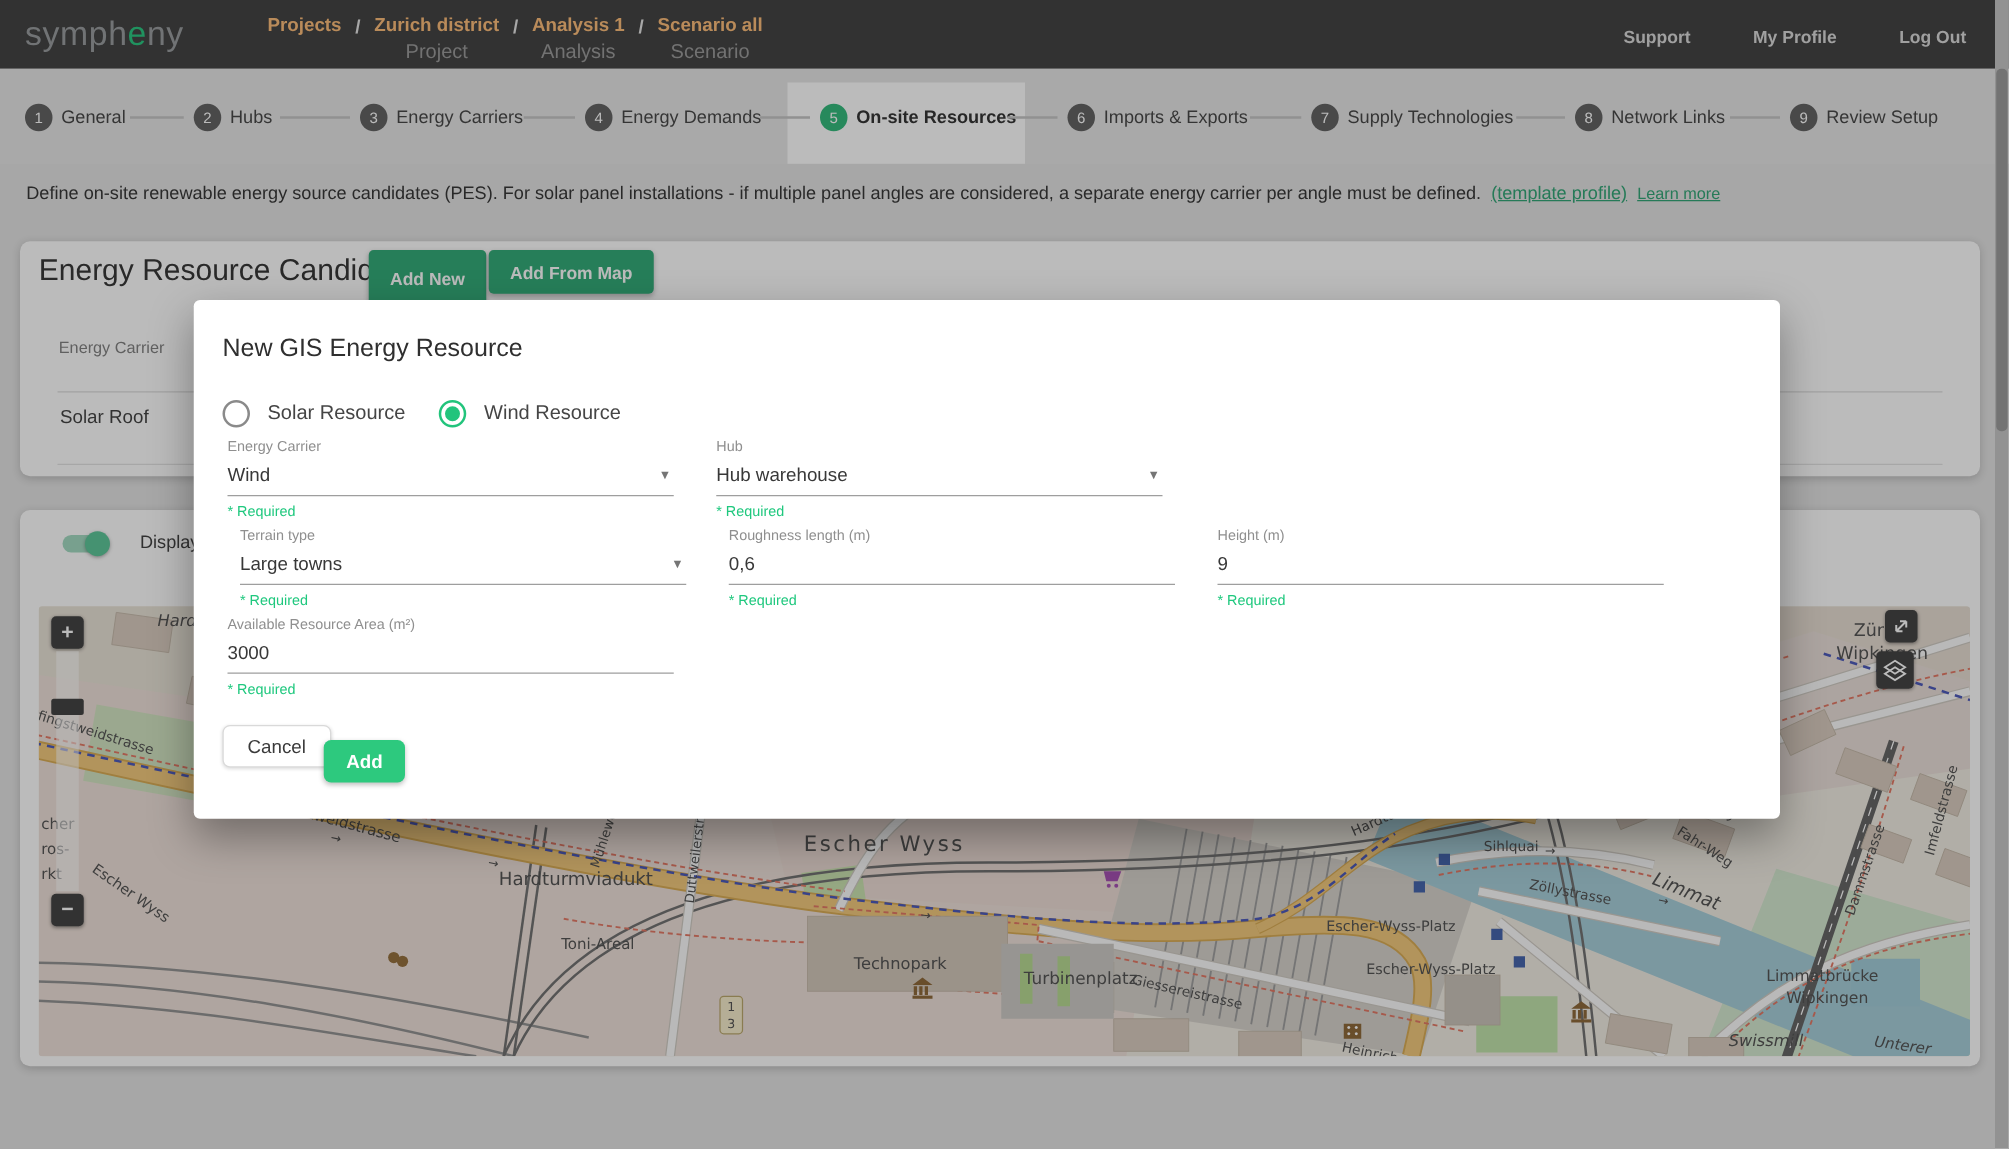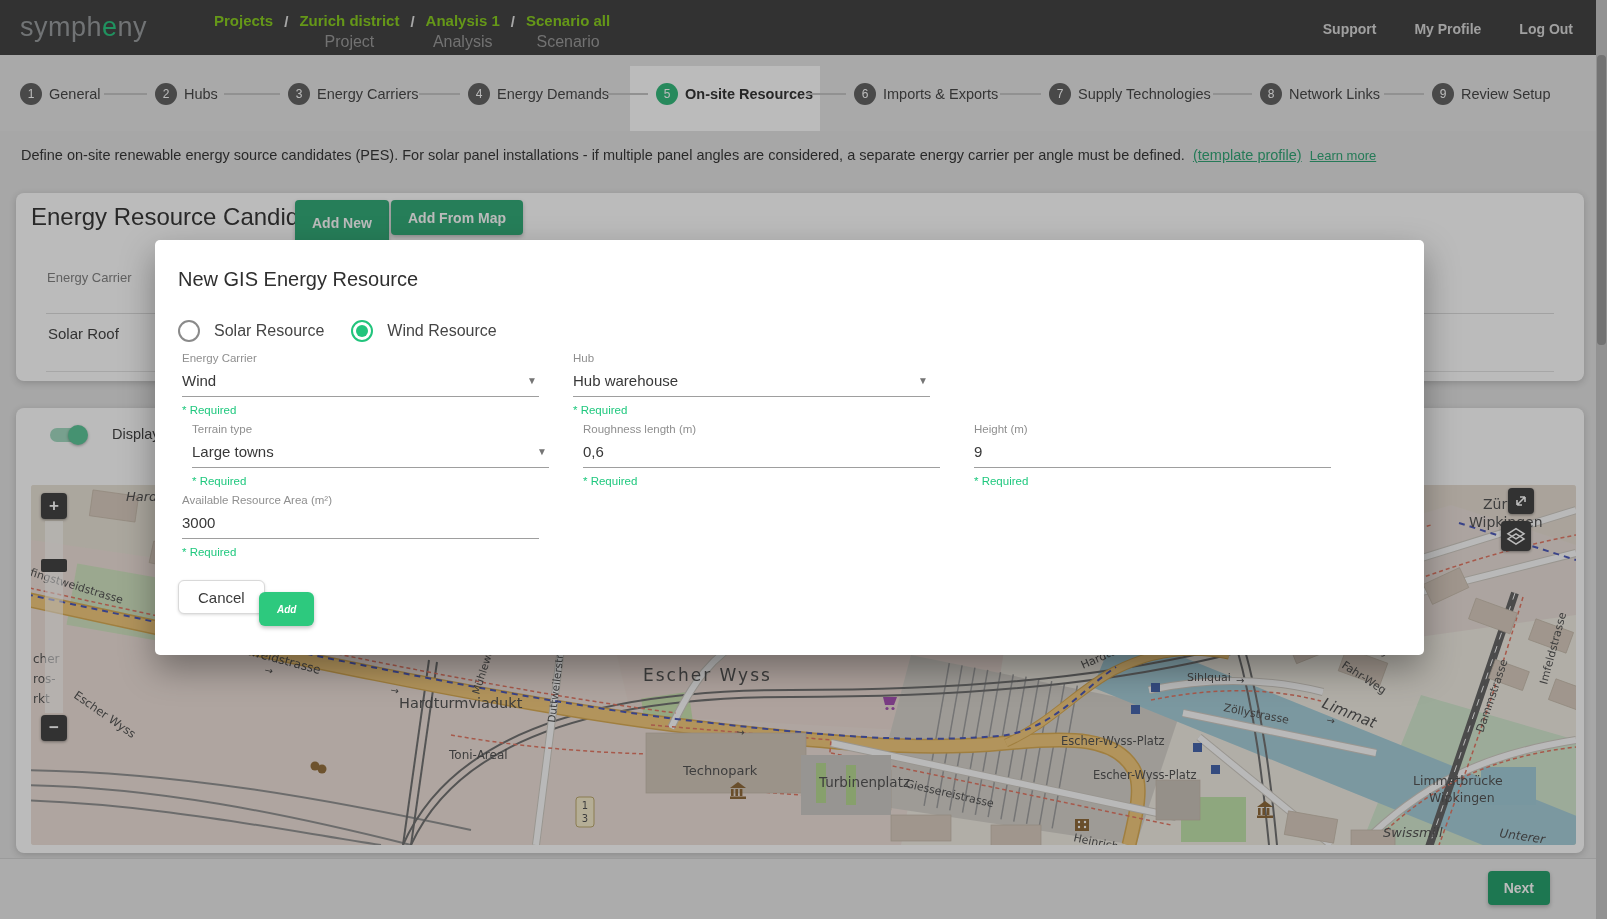--- a/index.html
+++ b/index.html
@@ -5,24 +5,24 @@
   html,body{margin:0;padding:0;background:#888;}
   .screen{position:relative;width:1607px;height:919px;background:#e2e2e2;overflow:hidden;
           font-family:"Liberation Sans",sans-serif;color:#333;}
   
   .header{position:absolute;left:0;top:0;width:100%;height:55px;background:#3b3b3b;
           display:flex;align-items:center;}
   .logo{font-size:27px;font-weight:normal;color:#95999b;letter-spacing:.5px;margin-left:20px;width:180px;}
   .logo .accent{color:#22c47c;}
   .crumbs{display:flex;align-items:flex-start;gap:11px;margin-left:14px;}
   .crumb{display:flex;flex-direction:column;align-items:center;}
-  .crumb .main{font-size:15px;font-weight:bold;color:#84cc16;line-height:16px;margin-top:9px;}
+  .crumb .main{font-size:15px;font-weight:bold;color:#fdba74;line-height:16px;margin-top:9px;}
   .crumb .sub{font-size:16px;color:#979797;margin-top:4px;}
   .crumb-sep{font-size:15px;font-weight:bold;color:#e4e4e4;margin-top:9px;}
-  .header-links{margin-left:auto;margin-right:34px;display:flex;gap:38px;text-align:center;}
+  .header-links{margin-left:auto;margin-right:34px;display:flex;gap:50px;text-align:center;}
   .header-links div{font-size:14px;font-weight:bold;color:#d9d9d9;cursor:pointer;margin-top:2px;}
   
   .stepper{position:absolute;left:0;top:55px;width:100%;height:76px;background:#e6e6e6;}
   .active-tab-bg{position:absolute;left:630px;top:11px;width:190px;height:65px;background:#ffffff;}
   .step{position:absolute;top:28px;display:flex;align-items:center;gap:7px;cursor:pointer;}
   .step-circle{width:22px;height:22px;border-radius:50%;background:#5c5c5c;color:#fff;font-size:12px;
                display:flex;align-items:center;justify-content:center;flex:none;}
   .step.active .step-circle{background:#2cb878;}
   .step-label{font-size:14.5px;color:#3f3f3f;white-space:nowrap;}
   .step.active .step-label{font-weight:bold;color:#2b2b2b;}
@@ -82,21 +82,21 @@
   .field{position:absolute;width:357px;}
   .f-label{font-size:11.5px;color:#8f8f8f;}
   .f-control{display:flex;justify-content:space-between;align-items:center;border-bottom:1px solid #9e9e9e;
              padding:5px 2px 7px 0;margin-top:3px;font-size:15px;color:#383838;cursor:pointer;}
   .caret{color:#757575;font-size:10px;}
   .f-req{color:#1fc87e;font-size:11.5px;margin-top:7px;}
   .row1{top:112px;} .row2{top:183px;margin-left:10px;} .row3{top:254px;}
   .col1{left:27px;} .col2{left:418px;} .col3{left:809px;}
   .btn-cancel{position:absolute;left:23px;top:340px;height:34px;padding:0 19px;background:#fff;color:#3a3a3a;
               border:1px solid #d9d9d9;border-radius:6px;font-size:15px;box-shadow:0 1px 3px rgba(0,0,0,.14);font-weight:normal;}
-  .btn-add{position:absolute;left:104px;top:352px;height:34px;padding:16px 18px;background:#2dc97e;border-radius:6px;font-size:10px;font-style:italic;}
+  .btn-add{position:absolute;left:104px;top:352px;height:34px;padding:16px 18px;background:#2dc97e;border-radius:6px;font-size:15px;}
   
   .ml{font-family:"DejaVu Sans",sans-serif;fill:#4c4c4c;}
 </style>
 </head>
 <body>
 
 <div class="screen">
 
   <div class="header">
     <div class="logo"><span>symph</span><span class="accent">e</span><span>ny</span></div>
@@ -427,23 +427,20 @@
       </div>
       <div class="map-btn layers-btn">
         <svg width="22" height="22" viewBox="0 0 30 30">
           <polygon points="15,5 26,12 15,19 4,12" fill="none" stroke="#fff" stroke-width="2"></polygon>
           <polygon points="15,12 26,19 15,26 4,19" fill="none" stroke="#fff" stroke-width="2"></polygon>
         </svg>
       </div>
     </div>
   </div>
 
-  <div class="footer">
-    <button class="btn btn-next">Next</button>
-  </div>
 
   <div class="scrollbar">
     <div class="scroll-thumb"></div>
   </div>
 
   <div class="backdrop"></div>
 
   <div class="modal">
     <div class="modal-title">New GIS Energy Resource</div>
 

